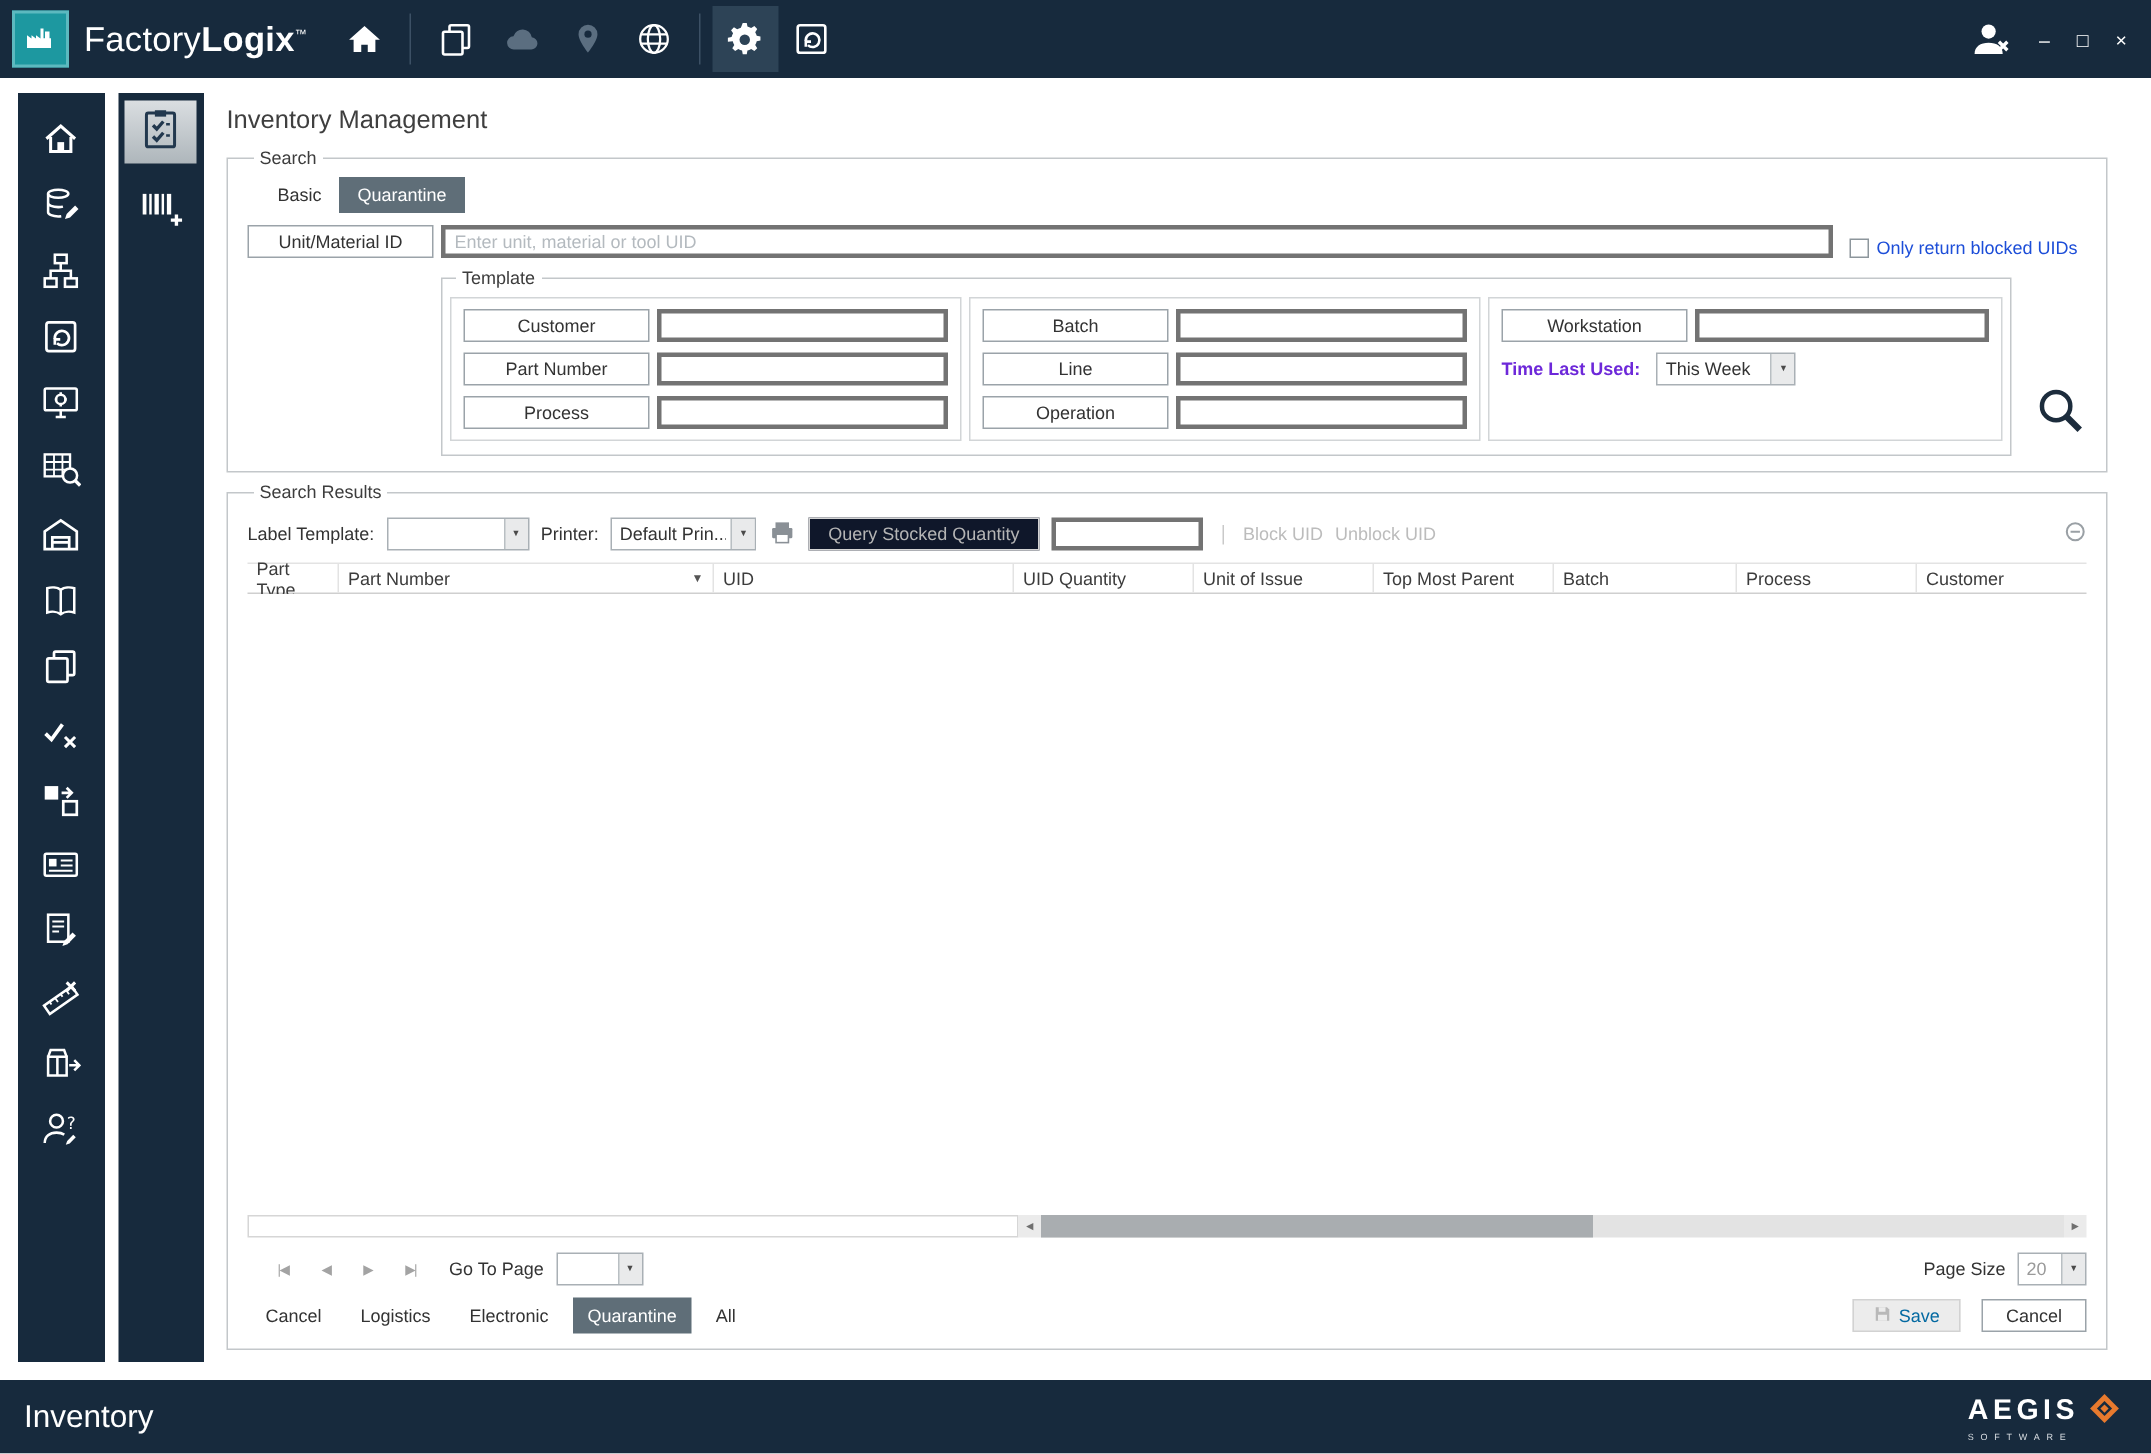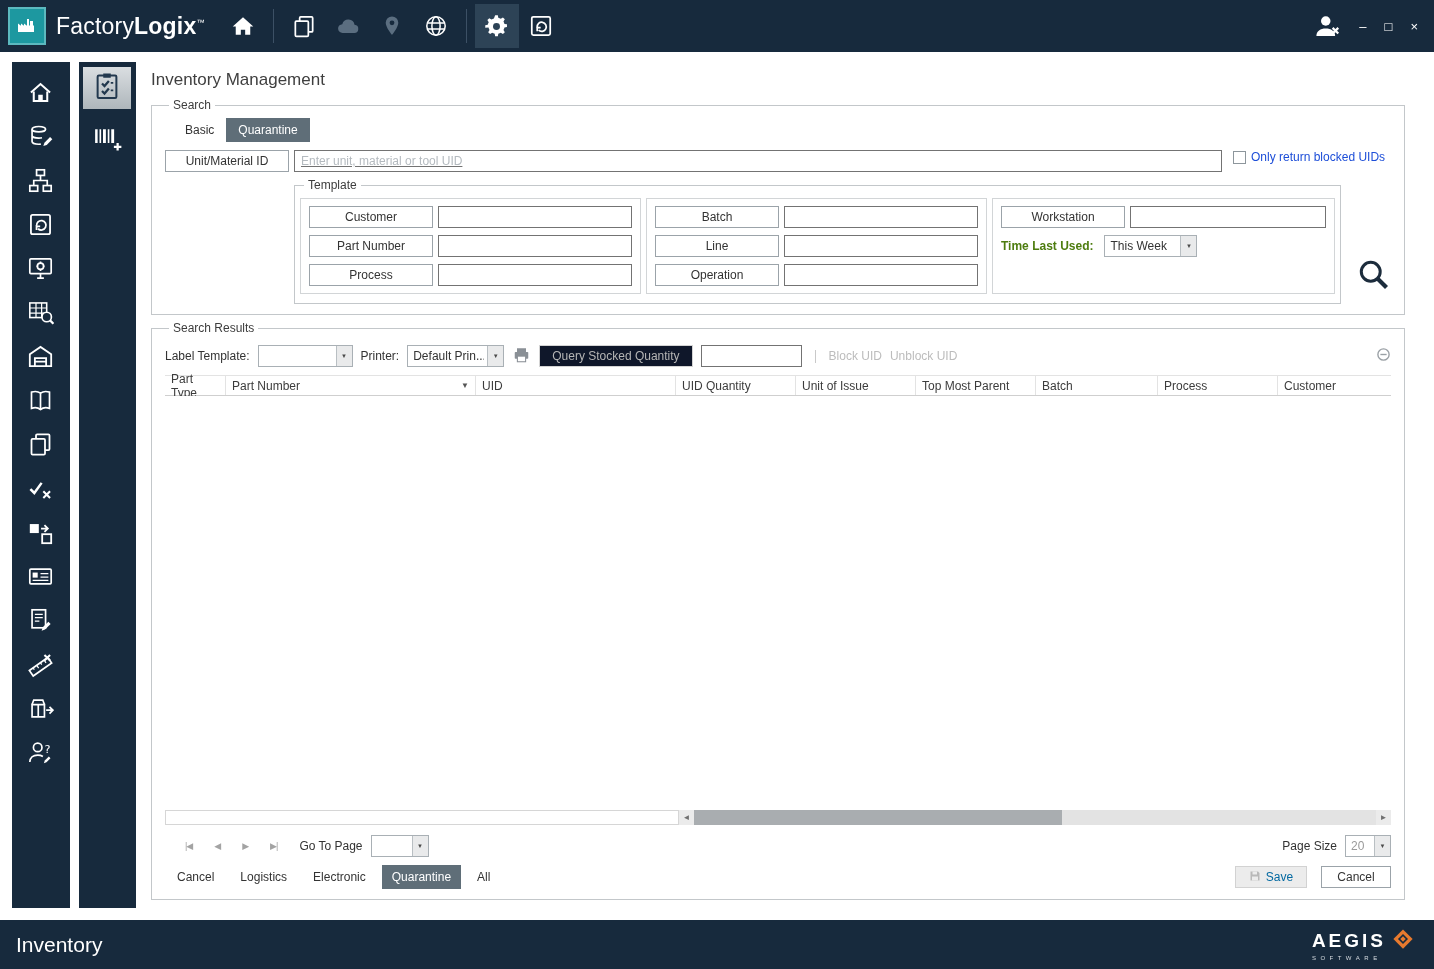--- a/index.html
+++ b/index.html
@@ -37,36 +37,36 @@
   .page-title { font-size:17px; font-weight:400; color:#3f3f3f; margin:4px 0 8px 0; }
 
   fieldset { border:1px solid #c3c7ca; padding:4px 13px 10px; }
   legend { font-size:12px; color:#3d3d3d; padding:0 4px; margin-left:4px; }
 
   
   .search-tabs { display:flex; margin:2px 0 8px 8px; }
   .tab { font-size:12px; padding:5px 12px; color:#333; cursor:default; }
   .tab.active { background:#5f6e78; color:#fff; }
 
-  .unit-row { display:flex; align-items:flex-start; gap:5px; }
+  .unit-row { display:flex; align-items:flex-end; gap:5px; }
   .btn-flat { height:22px; min-width:124px; background:#fff; border:1px solid #9ba3a9; font-size:12px;
               color:#333; display:flex; align-items:center; justify-content:center; padding:0 6px; }
-  input.text { height:22px; border:1px solid #737373; padding:0 6px; font-size:12px; color:#737373; outline:none;text-decoration:underline; }
+  input.text { height:22px; border:3px solid #737373; padding:0 6px; font-size:12px; color:#b91c1c; outline:none; }
   input.text::placeholder { color:#b4babf; }
   .unit-input { flex:1; }
   .chk { display:flex; align-items:center; gap:5px; font-size:12px; color:#1d4ed8; margin-left:6px; width:158px; flex:0 0 auto; }
   .chk .box { width:13px; height:13px; border:1px solid #8d969c; background:#fff; flex:0 0 auto; }
 
   .filters-row { display:flex; align-items:flex-end; margin-top:6px; }
   .filters { margin-left:129px; width:1047px; display:flex; gap:5px; padding:6px 5px 9px; }
   .fgroup { border:1px solid #d2d5d7; padding:7px 8px; display:flex; flex-direction:column; gap:7px; width:341px; }
   .fgroup.g3 { flex:1; }
   .frow { display:flex; gap:5px; align-items:center; }
   .frow input.text { flex:1; }
-  .tlu-label { font-size:12px; color:#4d7c0f; font-weight:700; margin-right:6px; }
+  .tlu-label { font-size:12px; color:#6d28d9; font-weight:700; margin-right:6px; }
   .combo { height:22px; border:1px solid #a9b0b5; background:#fff; display:flex; align-items:center;
            font-size:12px; color:#333; position:relative; padding:0 19px 0 5px; }
   .combo .val { overflow:hidden; white-space:nowrap; }
   .combo .val.dim { color:#9a9a9a; }
   .combo .arrow-btn { position:absolute; right:0; top:0; bottom:0; width:16px; background:#e9eaeb;
                       border-left:1px solid #b9bfc3; display:flex; align-items:center; justify-content:center;
                       font-size:6px; color:#4a4a4a; }
   .big-search { margin-left:14px; margin-bottom:8px; }
 
   

